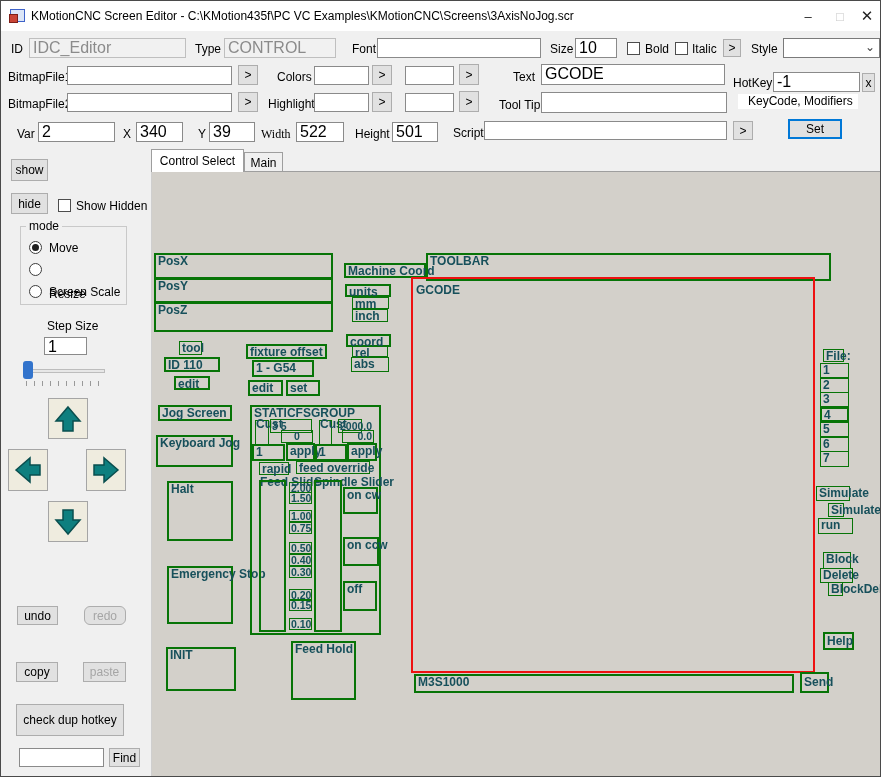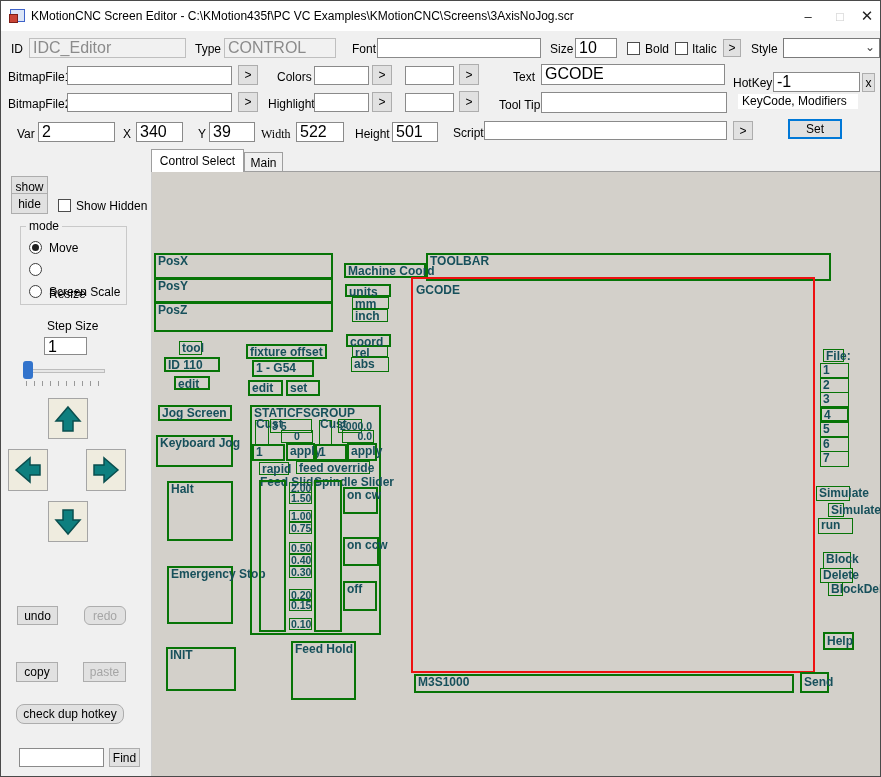--- a/index.html
+++ b/index.html
@@ -40,21 +40,21 @@
   .gbx.sm{font-size:10.5px;line-height:10px;padding:0 1px;}
   .gbx.red{border-color:#ee1111;}
   .gtx{color:#17505b;font-weight:bold;font-size:12px;white-space:nowrap;line-height:12px;}
   .ctr{text-align:center;}
   .rgt{text-align:right;}
   
   .arrowbtn{background:#efecdf;border:1px solid #a5a5a5;display:flex;align-items:center;justify-content:center;}
   .slider-track{background:#e7e7e7;border:1px solid #bdbdbd;}
   .slider-thumb{background:#3374cc;border-radius:3px;}
   .ticks{background:repeating-linear-gradient(to right,#999 0 1px,transparent 1px 8px);}
-  .keycode{background:#fff;font-size:12px;white-space:nowrap;padding:0 4px;}
+  .keycode{background:#fff;font-size:12px;white-space:nowrap;padding:0 10px;}
   .appicon{width:15px;height:13px;border:1px solid #3f63c9;background:#dce6f7;}
   .appicon::after{content:"";position:absolute;left:-2px;bottom:-2px;width:7px;height:7px;background:#c94436;border:1px solid #7e1f18;}
 </style>
 </head>
 <body>
 
 <div id="root">
 
   <div class="abs titlebar">
     <div class="abs appicon" style="left:9px;top:8px;"></div>
@@ -127,21 +127,21 @@
   <div class="abs fld" style="left:391px;top:121px;width:46px;height:20px;">501</div>
   <div class="abs lbl" style="left:452px;top:125px;">Script</div>
   <div class="abs fld" style="left:483px;top:120px;width:243px;height:19px;"></div>
   <div class="abs btn" style="left:732px;top:120px;width:20px;height:19px;">&gt;</div>
   <div class="abs btn def" style="left:787px;top:118px;width:54px;height:20px;">Set</div>
 
   <div class="abs tab sel" style="left:150px;top:148px;width:93px;height:23px;">Control Select</div>
   <div class="abs tab unsel" style="left:243px;top:151px;width:39px;height:20px;">Main</div>
   <div class="abs canvas" style="left:150px;top:170px;width:731px;height:607px;"></div>
 
-  <div class="abs btn" style="left:10px;top:175px;width:37px;height:22px;">show</div>
+  <div class="abs btn" style="left:10px;top:158px;width:37px;height:22px;">show</div>
   <div class="abs btn" style="left:10px;top:192px;width:37px;height:21px;">hide</div>
   <div class="abs cb" style="left:57px;top:198px;"></div>
   <div class="abs lbl" style="left:75px;top:198px;">Show Hidden</div>
 
   <div class="abs grp" style="left:19px;top:225px;width:107px;height:79px;"></div>
   <div class="abs lbl grp-title" style="left:25px;top:218px;">mode</div>
   <div class="abs radio sel" style="left:28px;top:240px;"></div>
   <div class="abs lbl" style="left:48px;top:240px;">Move</div>
   <div class="abs radio" style="left:28px;top:262px;"></div>
   <div class="abs lbl" style="left:48px;top:262px;margin-top:24px;">Resize</div>
@@ -172,21 +172,21 @@
   <div class="abs arrowbtn" style="left:47px;top:500px;width:40px;height:41px;">
     <svg width="30" height="30" viewBox="0 0 30 30" style="transform:rotate(180deg);">
       <path d="M15 3 L27 17 H20 V27 H10 V17 H3 Z" fill="#0e7f7f" stroke="#0a4f4f" stroke-width="1.5"></path>
     </svg>
   </div>
 
   <div class="abs btn" style="left:16px;top:605px;width:41px;height:19px;">undo</div>
   <div class="abs btn dis" style="left:83px;top:605px;width:42px;height:19px;border-radius:6px;">redo</div>
   <div class="abs btn" style="left:15px;top:661px;width:42px;height:20px;">copy</div>
   <div class="abs btn dis" style="left:82px;top:661px;width:43px;height:20px;">paste</div>
-  <div class="abs btn" style="left:15px;top:703px;width:108px;height:20px;border-radius:8px;">check dup hotkey</div>
+  <div class="abs btn" style="left:15px;top:703px;width:108px;height:32px;">check dup hotkey</div>
   <div class="abs fld" style="left:18px;top:747px;width:85px;height:19px;"></div>
   <div class="abs btn" style="left:108px;top:747px;width:31px;height:19px;">Find</div>
 
   <div class="abs gbx" style="left:153px;top:252px;width:179px;height:26px;">PosX</div>
   <div class="abs gbx" style="left:153px;top:277px;width:179px;height:25px;">PosY</div>
   <div class="abs gbx" style="left:153px;top:301px;width:179px;height:30px;">PosZ</div>
 
   <div class="abs gbx" style="left:343px;top:262px;width:82px;height:15px;">Machine Coord</div>
   <div class="abs gbx" style="left:344px;top:283px;width:46px;height:13px;">units</div>
   <div class="abs gbx t1" style="left:351px;top:296px;width:37px;height:12px;">mm</div>

